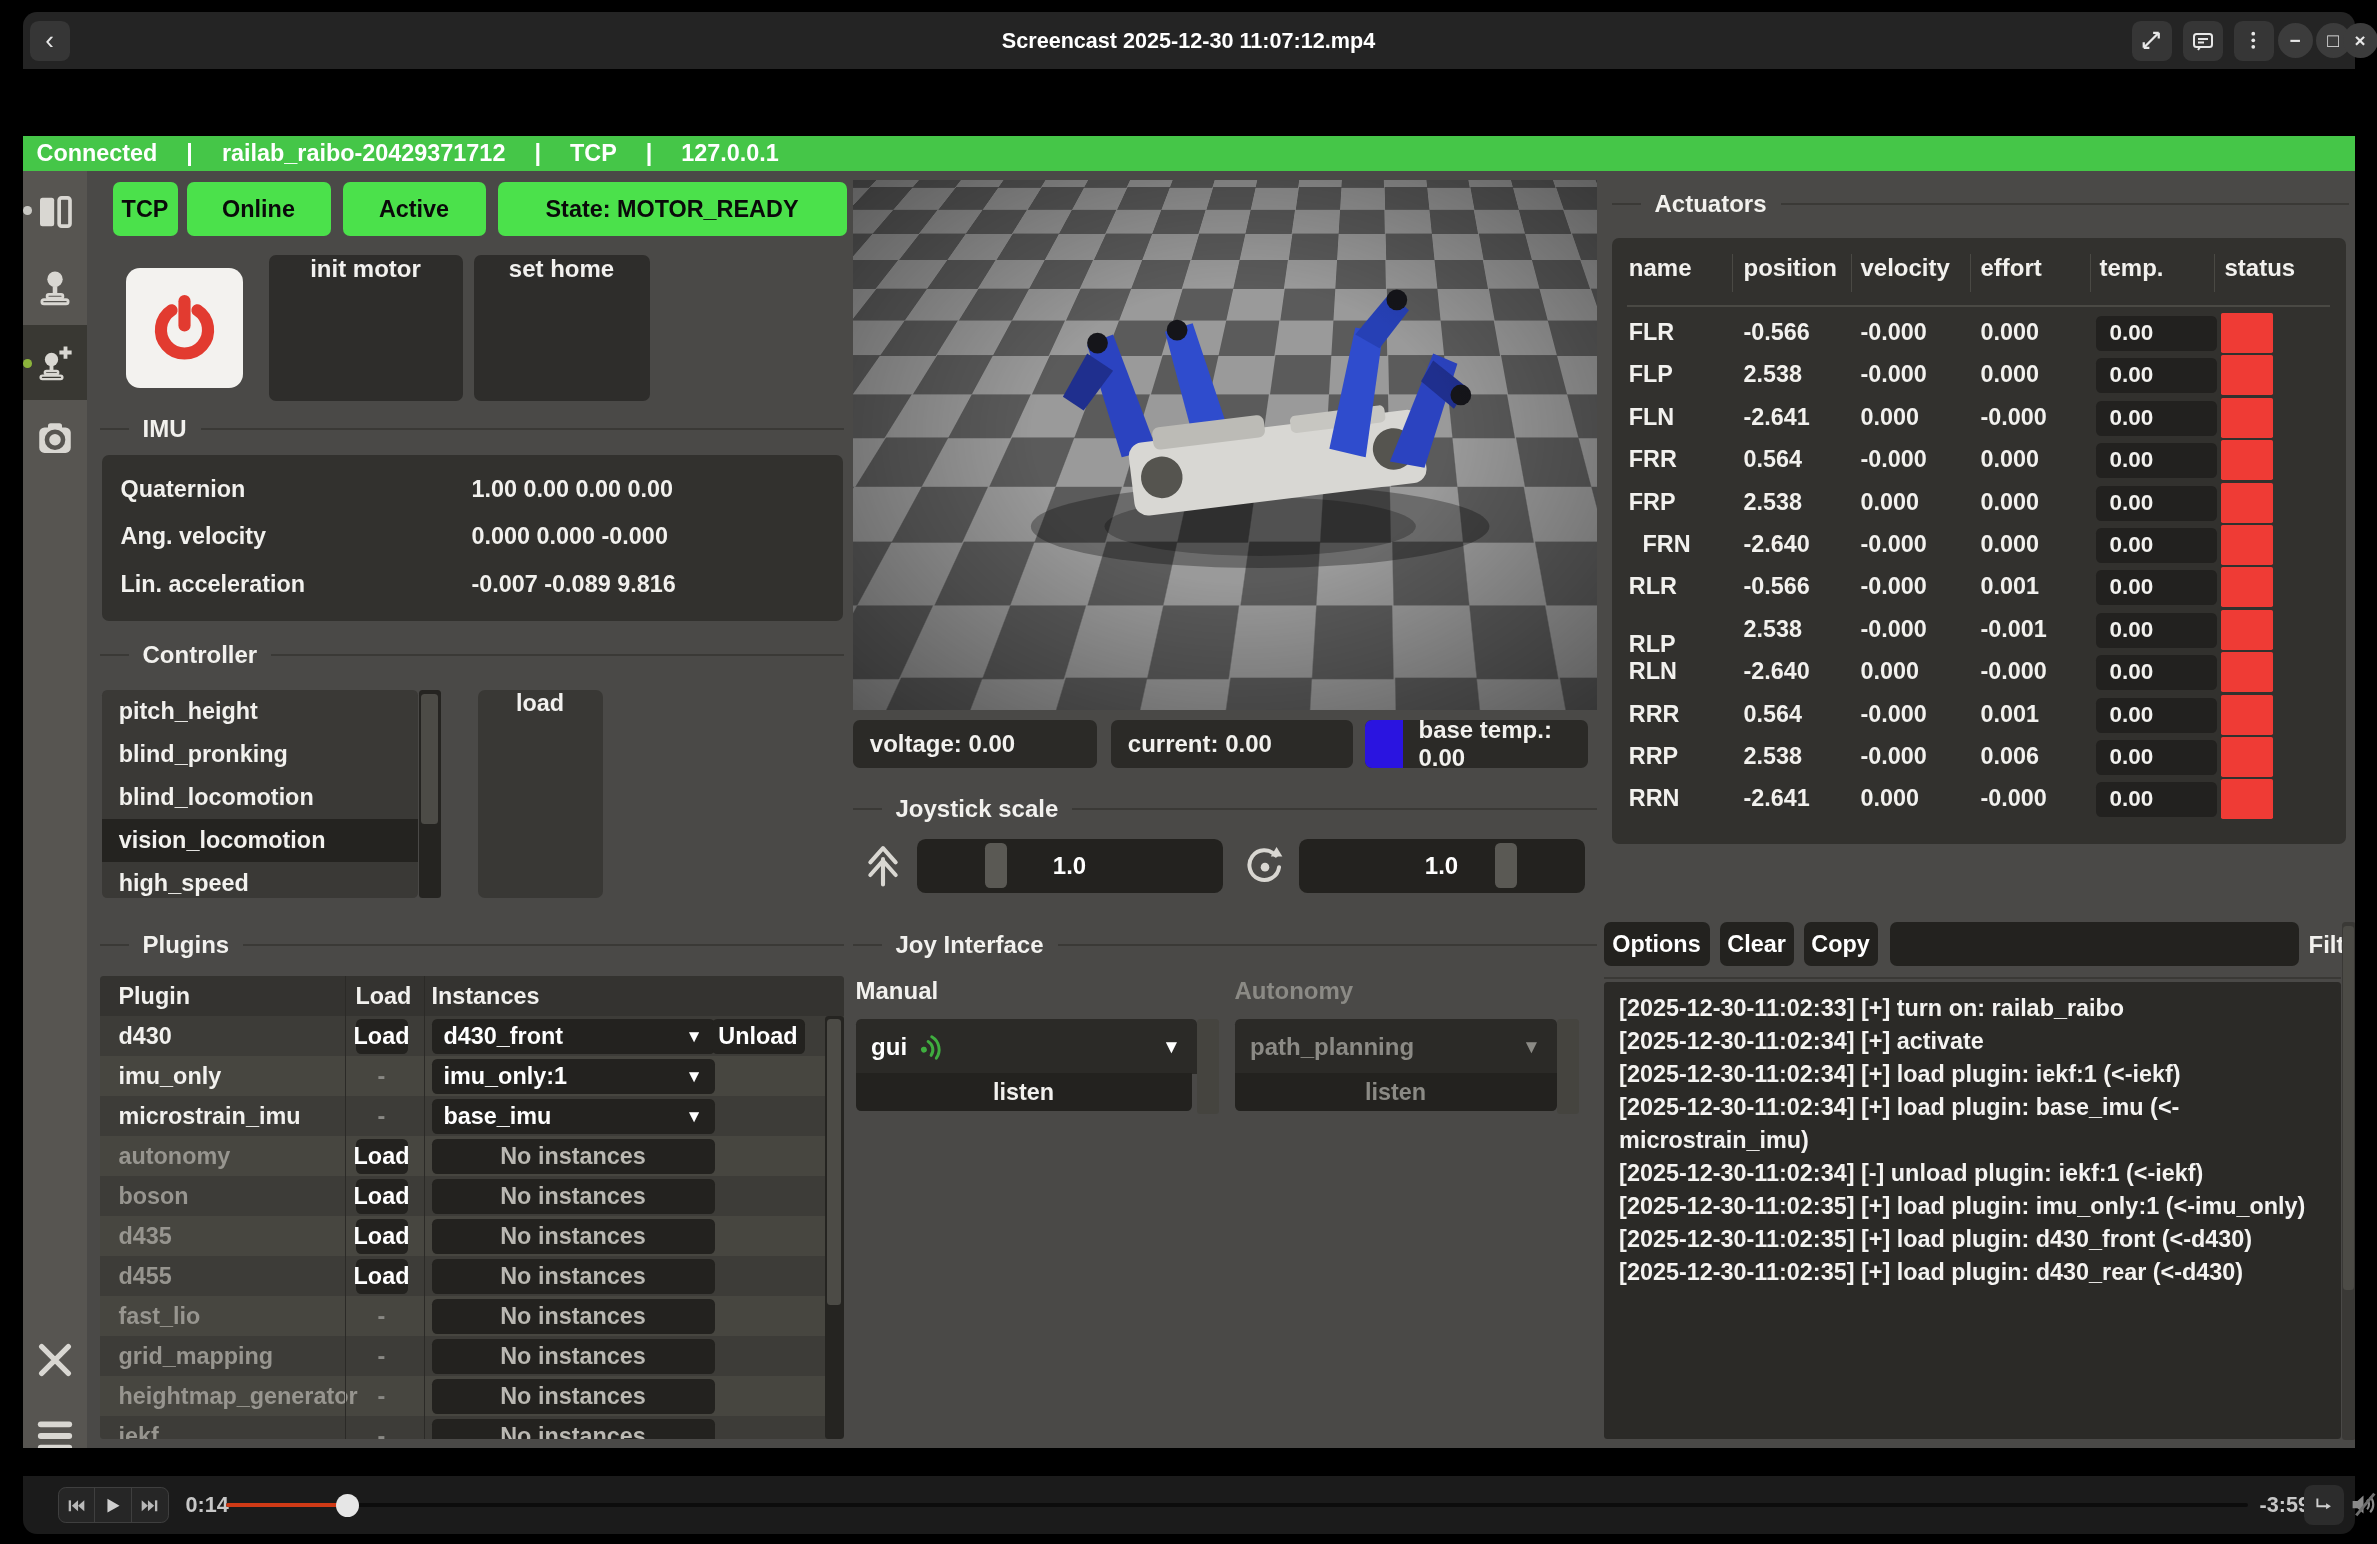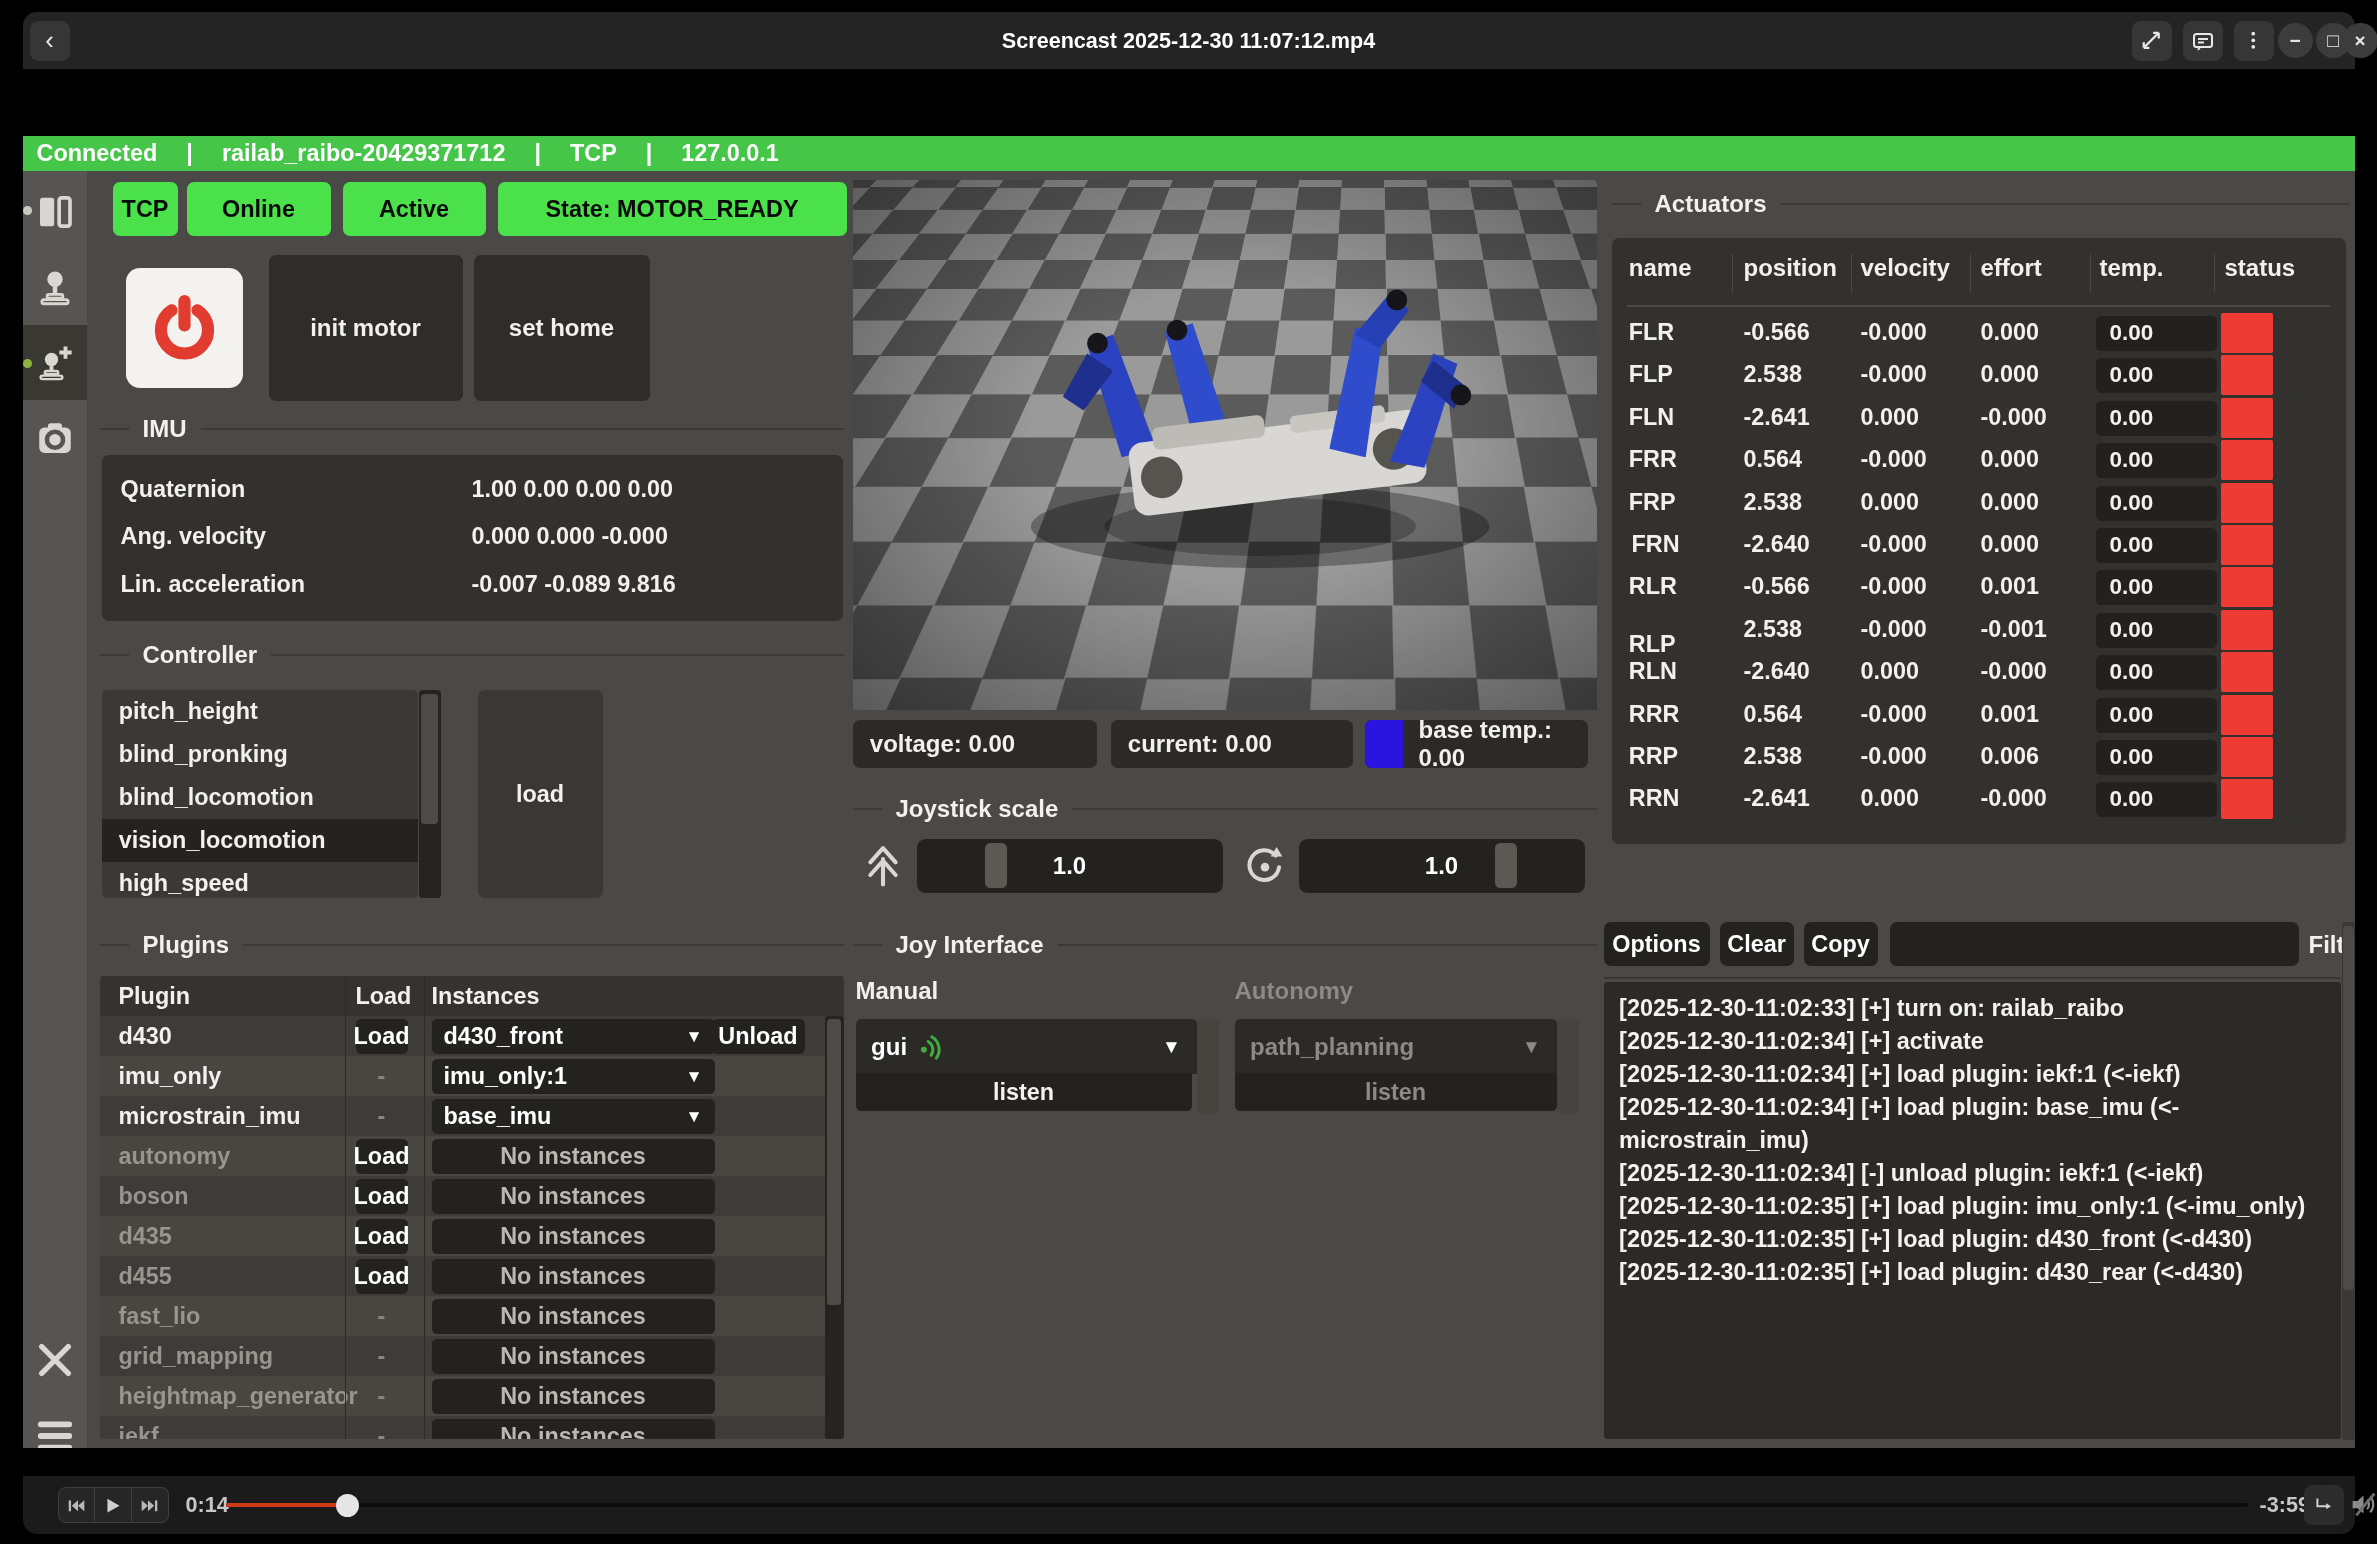--- a/index.html
+++ b/index.html
@@ -11,21 +11,21 @@
   .tb-circle { position:absolute; width:35px; height:35px; top:11.3px; background:#3c3c3c; border-radius:50%; color:#e8e8e8; display:flex; align-items:center; justify-content:center; font-size:19px; font-weight:700; }
   #window-title { width:100%; text-align:center; line-height:57px; color:#fff; font-size:21.6px; font-weight:700; }
   
   #app { left:22.5px; top:136px; width:2332px; height:1312px; background:#4a4947; overflow:hidden; }
   #statusbar { left:0; top:0; width:100%; height:35px; background:#45c648; color:#fff; font-size:23.4px; font-weight:700; display:flex; align-items:center; gap:29px; padding-left:14px; }
   #sidebar { left:0; top:35px; width:64px; height:1277px; background:#575551; }
   .side-cell { position:absolute; left:0; width:64px; height:75px; display:flex; align-items:center; justify-content:center; }
   .side-cell.sel { background:#393833; }
   .dot { position:absolute; width:8.7px; height:8.7px; border-radius:50%; }
   .gbtn { position:absolute; background:#4be14b; border-radius:7px; color:#0a0a0a; font-weight:700; font-size:23.4px; display:flex; align-items:center; justify-content:center; }
-  .dbtn { position:absolute; background:#2e2d2b; border-radius:7px; color:#f2f1ef; font-weight:700; font-size:24px; display:flex; align-items:center; justify-content:center; }
+  .dbtn { position:absolute; background:#2e2d2b; border-radius:7px; color:#f2f1ef; font-weight:700; font-size:24px; display:flex; align-items:flex-start; justify-content:center; }
   .group-hd { position:absolute; display:flex; align-items:center; color:#f2f1ee; font-size:24px; font-weight:700; }
   .group-hd .ln { height:2.6px; background:#3a3936; }
   .group-hd .pre { width:29px; margin-right:14px; }
   .group-hd .post { flex:1; margin-left:14px; }
   .panel { position:absolute; background:#32312e; border-radius:7px; }
   .imu-row { position:absolute; left:19px; color:#f2f1ee; font-size:23.4px; font-weight:700; }
   .imu-val { position:absolute; left:370px; color:#f2f1ee; font-size:23.4px; font-weight:700; }
   
   #ctl-list { position:absolute; background:#3a3936; border-radius:5.2px; overflow:hidden; }
   .ctl-item { height:43px; line-height:43px; padding-left:17.3px; color:#f2f1ee; font-size:23.4px; font-weight:700; }
@@ -516,21 +516,21 @@
         </div>
         <div class="act-row" style="top: 170px;">
           <div class="act-cell" style="left: 17.3px; top: 7px;">FRP</div>
           <div class="act-cell" style="left: 132px; top: 7px;">2.538</div>
           <div class="act-cell" style="left: 249px; top: 7px;">0.000</div>
           <div class="act-cell" style="left: 369px; top: 7px;">0.000</div>
           <div class="temp-box">0.00</div>
           <div class="status-box"></div>
         </div>
         <div class="act-row" style="top: 212px;">
-          <div class="act-cell" style="left: 20px; top: 7px;">FRN</div>
+          <div class="act-cell" style="left: 31px; top: 7px;">FRN</div>
           <div class="act-cell" style="left: 132px; top: 7px;">-2.640</div>
           <div class="act-cell" style="left: 249px; top: 7px;">-0.000</div>
           <div class="act-cell" style="left: 369px; top: 7px;">0.000</div>
           <div class="temp-box">0.00</div>
           <div class="status-box"></div>
         </div>
         <div class="act-row" style="top: 254px;">
           <div class="act-cell" style="left: 17.3px; top: 7px;">RLR</div>
           <div class="act-cell" style="left: 132px; top: 7px;">-0.566</div>
           <div class="act-cell" style="left: 249px; top: 7px;">-0.000</div>

